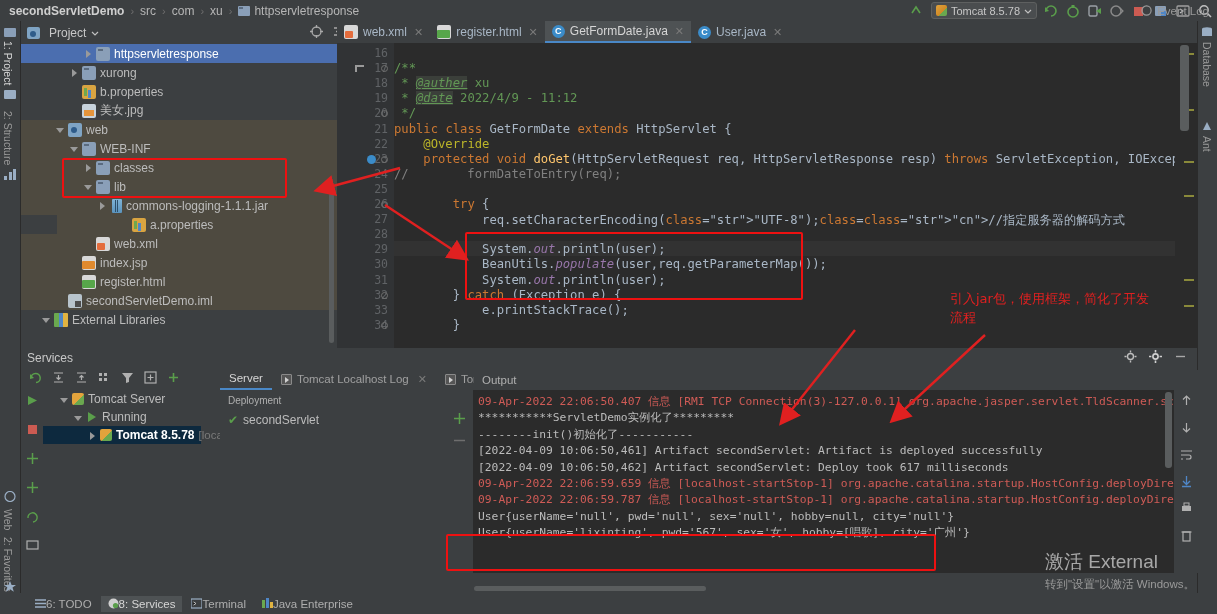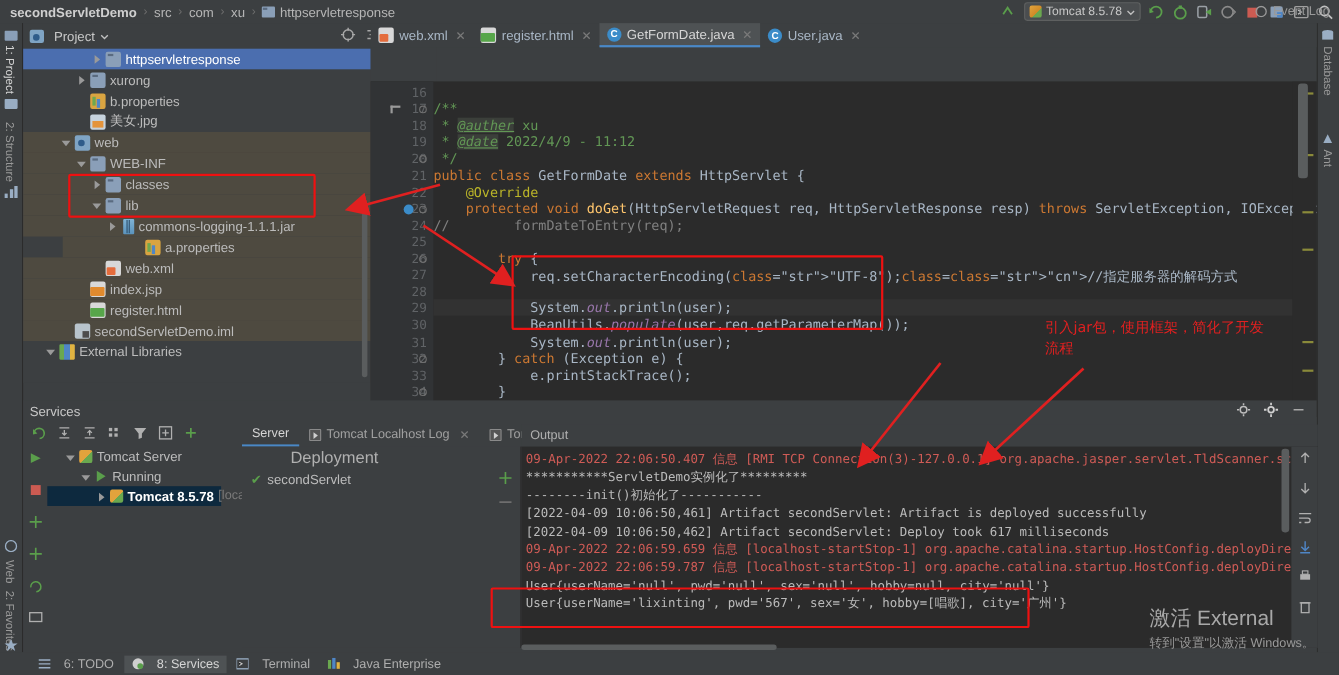--- a/index.html
+++ b/index.html
@@ -93,37 +93,37 @@
            background:#3c3f41; display:flex; align-items:flex-end;}
   .etab{ height:22px; display:flex; align-items:center; padding:0 7px; gap:5px;
          font-size:12px; color:#a9b7c6; white-space:nowrap; cursor:pointer;}
   .etab.act{ background:#4e5254; border-bottom:2px solid #4a88c7; color:#d6d6d6;}
   .etab .x{ color:#7a7a7a; font-size:11px; margin-left:2px;}
   .jico{ width:13px;height:13px;border-radius:50%;background:#3b8cc9;
          color:#fff;font-size:9px;line-height:13px;text-align:center;font-weight:bold;}
 
   .editor{ position:absolute; left:337px; top:43px; width:860px; height:305px;
            background:#2b2b2b; overflow:hidden; font-family:"DejaVu Sans Mono", monospace;
-           font-size:12.2px;margin-top:31px; }
+           font-size:12.2px; }
   .gutter{ position:absolute; left:0; top:0; width:57px; height:305px; background:#313335;}
   .codearea{ position:absolute; left:57px; top:0; right:22px; height:305px;}
   .ln{ position:absolute; right:6px; width:48px; text-align:right; color:#606366; font-size:11.5px;}
   .cl{ position:absolute; left:0; white-space:pre; color:#a9b7c6; }
   .kw{ color:#cc7832; } .cmt{ color:#808080; }
   .doc{ color:#629755; }
   .fld{ color:#9876aa; font-style:italic;} .mth{ color:#ffc66d;}
   .anno{ color:#bbb529; }
   .docb{ background:#3b3f3a; color:#629755; font-style:italic; text-decoration:underline;}
   .hlline{ position:absolute; left:0; right:0; height:15px; background:#323232;}
 
   .escroll{ position:absolute; right:0; top:0; width:22px; height:305px; background:#2b2b2b;}
   .emark{ position:absolute; right:3px; width:10px; height:2px; }
 
   
-  .svc{ position:absolute; left:21px; top:364px; width:1176px; height:245px; background:#3c3f41;}
+  .svc{ position:absolute; left:21px; top:348px; width:1176px; height:245px; background:#3c3f41;}
   .svc-hd{ height:20px; display:flex; align-items:center; padding-left:6px;}
   .svc-hd .t{ font-size:12px; color:#c8c8c8;}
   .svc-hd .acts{ margin-left:auto; display:flex; gap:12px; padding-right:10px;}
   .svc-tb{ position:absolute; left:0; top:20px; width:180px; height:22px;
            display:flex; align-items:center; gap:10px; padding-left:8px;}
   .svc-vtb{ position:absolute; left:0; top:42px; width:22px; height:183px;
             display:flex; flex-direction:column; align-items:center; gap:13px; padding-top:4px;}
   .svc-tree{ position:absolute; left:22px; top:42px; width:158px; height:183px;}
   .srow{ height:18px; display:flex; align-items:center; font-size:12px;
          color:#bcbcbc; white-space:nowrap;}
@@ -136,42 +136,42 @@
          font-size:11.5px; color:#a0a0a0; cursor:pointer;}
   .rtab.act{ color:#d6d6d6; border-bottom:2px solid #4a88c7;}
   .logico{ width:11px;height:11px;background:#555; border:1px solid #8a8a8a;
            position:relative; border-radius:1px;}
   .logico:after{content:"";position:absolute;left:3px;top:2px;
      border-left:4px solid #d0d0d0;border-top:3px solid transparent;border-bottom:3px solid transparent;}
 
   .deploy{ position:absolute; left:199px; top:42px; width:254px; height:183px;
            background:#3c3f41; border-right:1px solid #2b2b2b;}
   .deploy .hd{ height:20px; display:flex; align-items:center; padding-left:8px;
-               font-size:15px; color:#b0b0b0;margin-left:36px;}
+               font-size:10px; color:#b0b0b0;}
   .deprow{ height:20px; display:flex; align-items:center; padding-left:8px;
            font-size:12px; color:#bcbcbc; gap:5px;}
   .chk{ color:#5a9e4b; font-size:12px; }
 
   .outwrap{ position:absolute; left:453px; top:42px; width:724px; height:183px; background:#2b2b2b;}
   .outhd{ position:absolute; left:0; top:-20px; width:724px; height:20px;
           display:flex; align-items:center; padding-left:8px; font-size:11.5px;
           color:#b0b0b0; background:#3c3f41;}
   .console{ position:absolute; left:0; top:0; width:700px; height:183px;
             font-family:"DejaVu Sans Mono", monospace; font-size:11.3px;
             padding:4px 0 0 4px; overflow:hidden; line-height:16.4px;}
   .cline{ white-space:nowrap; color:#bbbbbb; }
   .cline.red{ color:#cf5b56; }
   .cons-tb{ position:absolute; right:0; top:0; width:24px; height:183px;
             background:#3c3f41; display:flex; flex-direction:column; align-items:center;
             gap:11px; padding-top:4px;}
 
   
   .status{ position:absolute; left:0; top:593px; width:1217px; height:21px;
            background:#3c3f41; display:flex; align-items:center; gap:2px; padding-left:28px;}
-  .sbtn{ display:flex; align-items:center; gap:12px; padding:2px 7px; font-size:11.5px;
+  .sbtn{ display:flex; align-items:center; gap:0; padding:2px 7px; font-size:11.5px;
          color:#aeaeae; cursor:pointer;}
   .sbtn.act{ background:#4e5254; color:#d6d6d6;}
   .evlog{ position:absolute; right:8px; top:0; height:21px; display:flex;
           align-items:center; gap:5px; font-size:11.5px; color:#9a9a9a;}
 
   
   .redbox{ position:absolute; border:2px solid #ee1111; border-radius:2px; pointer-events:none;}
   .redtxt{ position:absolute; color:#e02020; font-size:13px; line-height:19px;
            font-family:"DejaVu Sans", sans-serif; pointer-events:none;}
   svg.ovl{ position:absolute; left:0; top:0; width:1217px; height:614px; pointer-events:none;}

